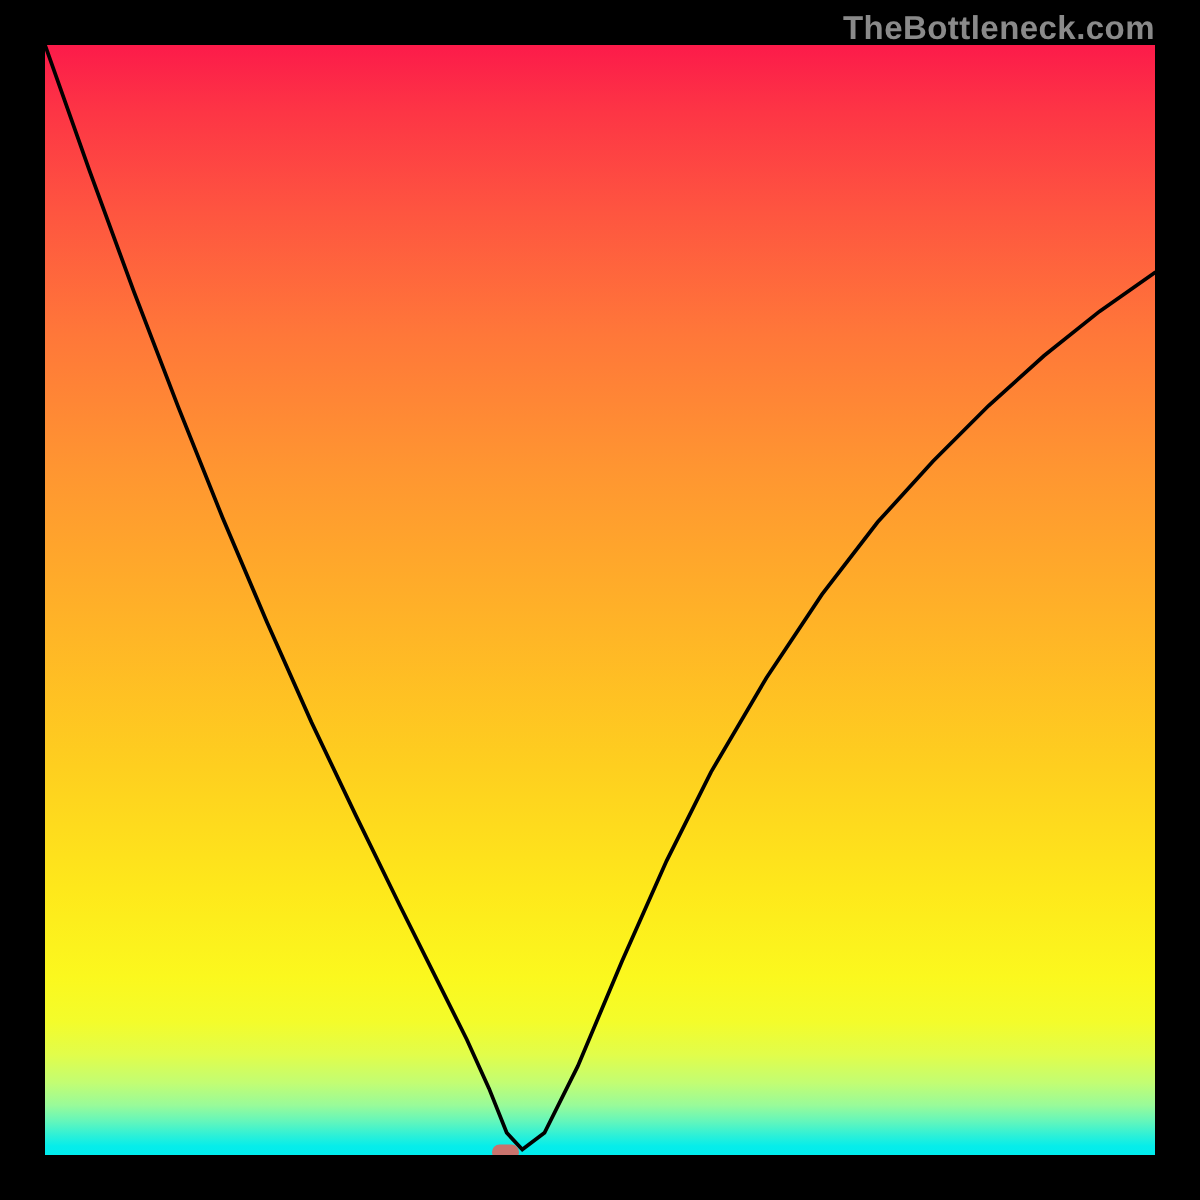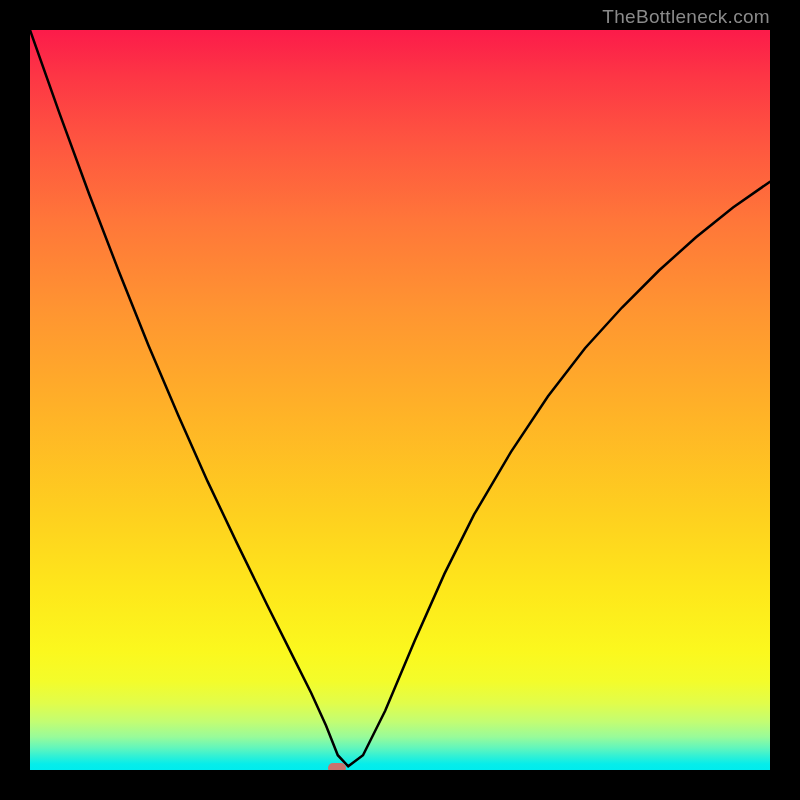--- a/index.html
+++ b/index.html
@@ -23,22 +23,22 @@
     top: 30px;
     width: 740px;
     height: 740px;
     overflow: hidden;
   }
   .watermark {
     position: absolute;
     top: 6px;
     right: 30px;
     color: #8a8a8a;
-    font-size: 19px;
-    font-weight: 400;
+    font-size: 22px;
+    font-weight: 700;
     letter-spacing: 0.3px;
   }
   
   .gradient {
     position: absolute;
     left: 0; top: 0; right: 0; bottom: 0;
     background: linear-gradient(to bottom,
       #fc1b4a 0%,
       #fd3545 6%,
       #fe5540 15%,

